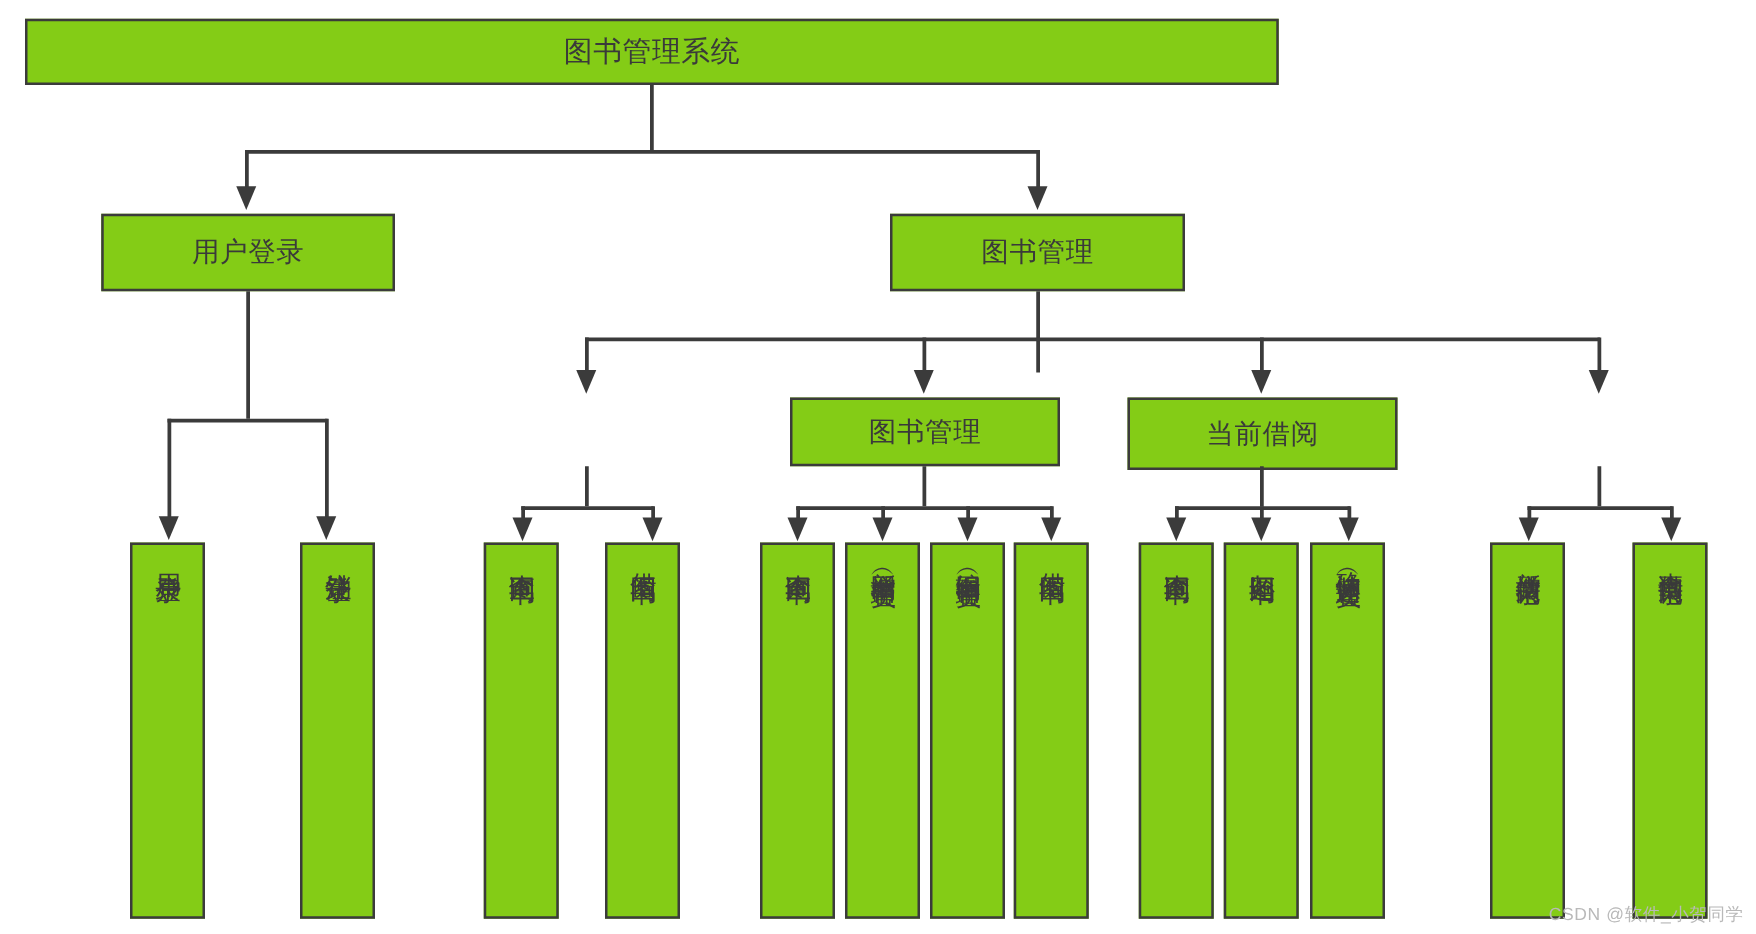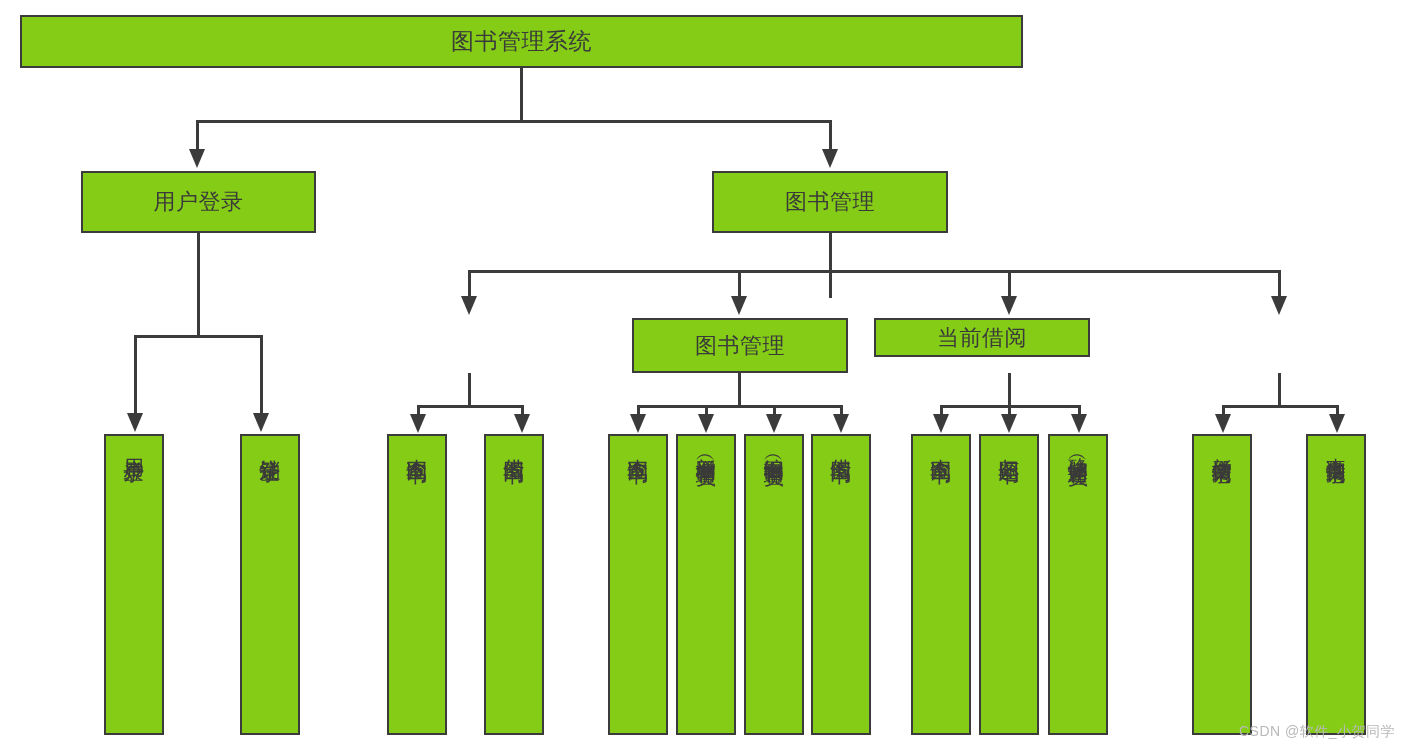--- a/index.html
+++ b/index.html
@@ -125,21 +125,21 @@
 
   <div class="edge vline" style="left:1008px; top:270px; width:2.5px; height:28px;"></div>
   <div class="arrow" style="left:1001px; top:296px;"></div>
 
   <div class="edge vline" style="left:1278px; top:270px; width:2.5px; height:28px;"></div>
   <div class="arrow" style="left:1271px; top:296px;"></div>
 
   <div class="node h" style="left:632px; top:318px; width:216px; height:55px;">
     <span class="label">图书管理</span>
   </div>
-  <div class="node h" style="left:874px; top:318px; width:216px; height:39px;">
+  <div class="node h" style="left:902px; top:318px; width:216px; height:58px;">
     <span class="label">当前借阅</span>
   </div>
 
   <div class="edge vline" style="left:468px; top:373px; width:2.5px; height:32px;"></div>
   <div class="edge hline" style="left:417px; top:405px; width:106px; height:2.5px;"></div>
   <div class="edge vline" style="left:417px; top:405px; width:2.5px; height:12px;"></div>
   <div class="arrow" style="left:410px; top:414px;"></div>
   <div class="edge vline" style="left:521px; top:405px; width:2.5px; height:12px;"></div>
   <div class="arrow" style="left:514px; top:414px;"></div>
 

